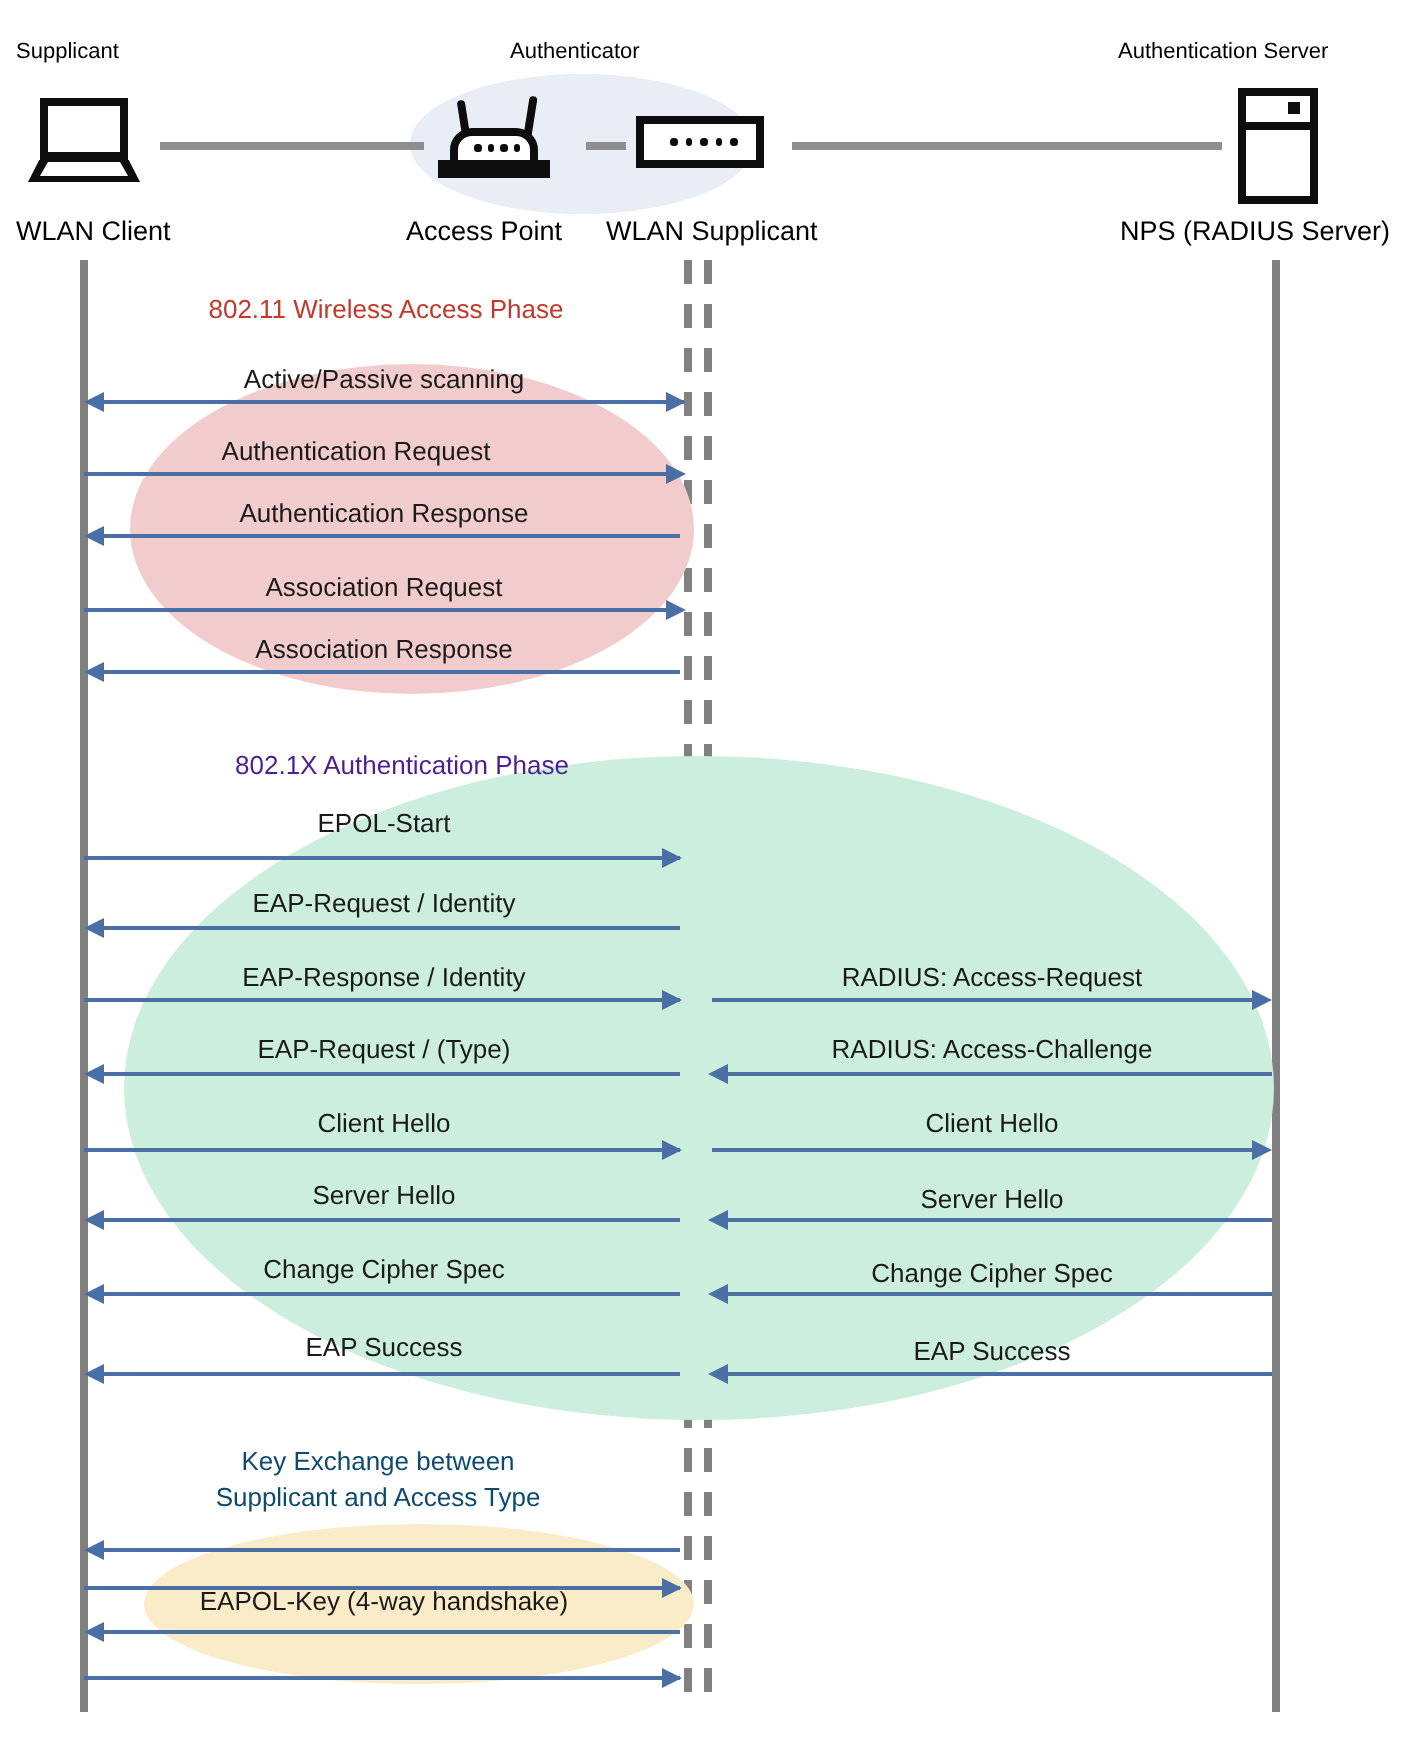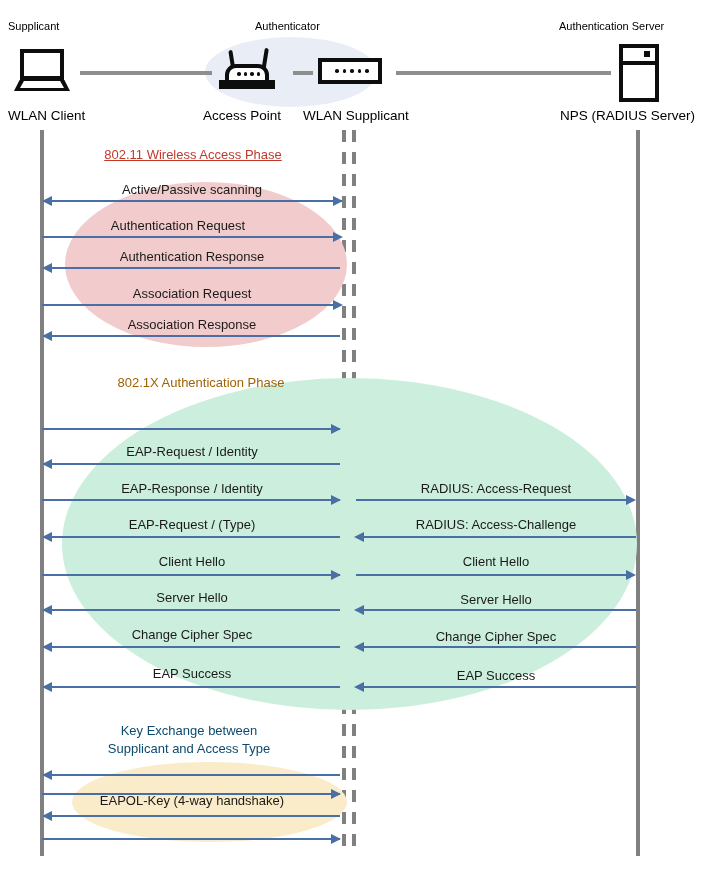--- a/index.html
+++ b/index.html
@@ -151,22 +151,22 @@
   .ph-yellow { background: #fbecc9; }
 
   
   .phase-title {
     position: absolute;
     font-size: 13px;
     white-space: nowrap;
     text-align: center;
     line-height: 18px;
   }
-  .pt-red    { color: #c0392b; text-decoration: underline; }
-  .pt-green  { color: #a16207; }
+  .pt-red    { color: #c0392b; }
+  .pt-green  { color: #4c1d95; }
   .pt-orange { color: #0c4a6e; }
 
   
   .arrow-line {
     position: absolute;
     height: 2px;
     background: #4a6fa5;
   }
   .arrow-head {
     position: absolute;
@@ -277,20 +277,21 @@
   <div class="arrow-head ah-right" style="left:333px; top:300px;"></div>
 
   <div class="msg-label" style="left:42px; top:317px; width:300px;">Association Response</div>
   <div class="arrow-line" style="left:44px; top:335px; width:296px;"></div>
   <div class="arrow-head ah-left" style="left:42px; top:331px;"></div>
 
   <div class="phase-ellipse ph-green" style="left:62px; top:378px; width:575px; height:332px;"></div>
 
   <div class="phase-title pt-green" style="left:103px; top:374px; width:196px;">802.1X Authentication Phase</div>
 
+  <div class="msg-label" style="left:42px; top:404px; width:300px;">EPOL-Start</div>
   <div class="arrow-line" style="left:42px; top:428px; width:298px;"></div>
   <div class="arrow-head ah-right" style="left:331px; top:424px;"></div>
 
   <div class="msg-label" style="left:42px; top:444px; width:300px;">EAP-Request / Identity</div>
   <div class="arrow-line" style="left:44px; top:463px; width:296px;"></div>
   <div class="arrow-head ah-left" style="left:42px; top:459px;"></div>
 
   <div class="msg-label" style="left:42px; top:481px; width:300px;">EAP-Response / Identity</div>
   <div class="arrow-line" style="left:42px; top:499px; width:298px;"></div>
   <div class="arrow-head ah-right" style="left:331px; top:495px;"></div>

